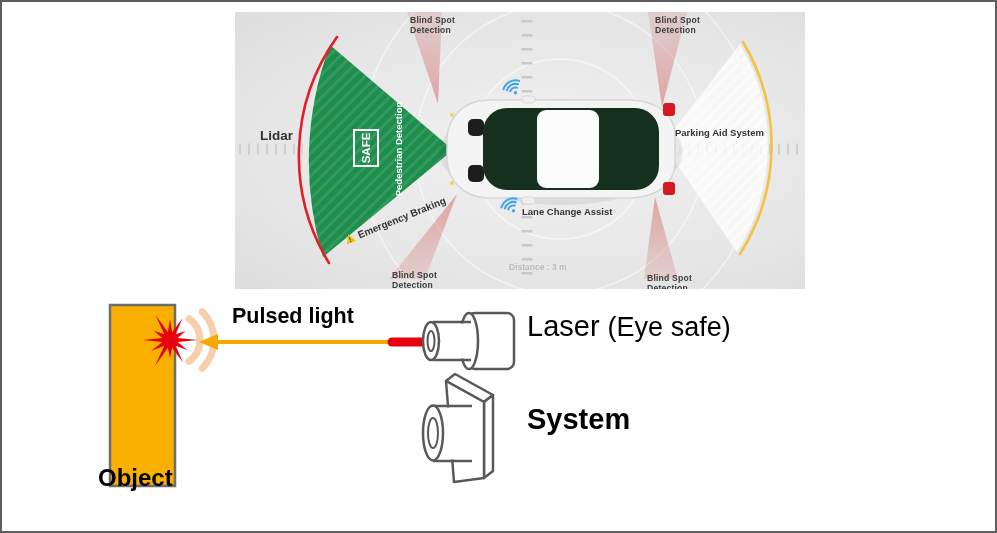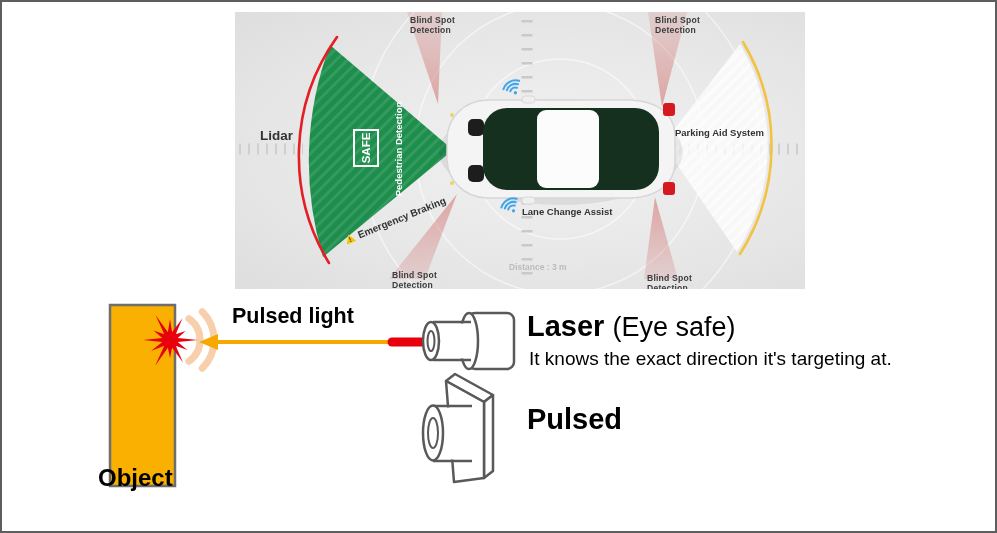--- a/index.html
+++ b/index.html
@@ -25,21 +25,21 @@
   .zone-green{fill:var(--zone_green);}
   .device{fill:#ffffff;stroke:var(--device_outline);stroke-width:2.5;stroke-linejoin:round;}
   .device-thin{fill:#ffffff;stroke:var(--device_outline);stroke-width:2;}
   .wifi{stroke:var(--wifi_blue);stroke-width:2.3;fill:none;stroke-linecap:round;}
 
   
   .txt{position:absolute;line-height:1.15;white-space:nowrap;}
   .pulsed{left:230px;top:302px;font-size:21.5px;font-weight:700;}
   .object-label{left:96px;top:462px;font-size:24px;font-weight:700;}
   .laser-title{left:525px;top:308px;font-size:29px;}
-  .laser-title .t{font-weight:700;text-align:right;}
+  .laser-title .t{font-weight:400;text-align:right;}
   .laser-title .n{font-weight:400;font-size:27px;text-align:center;}
   .laser-desc{left:527px;top:346px;font-size:19px;}
   .sensor-title{left:525px;top:401px;font-size:29px;font-weight:700;}
   .sensor-desc{left:527px;top:439px;font-size:19px;}
 </style>
 </head>
 <body>
 
 <div class="page">
 
@@ -194,17 +194,16 @@
     </svg>
   </div>
 
   <div class="txt pulsed">Pulsed light</div>
   <div class="txt object-label">Object</div>
 
   <div class="txt laser-title">
     <span class="t">Laser</span>
     <span class="n">(Eye safe)</span>
   </div>
-  <div class="txt laser-desc">It knows the exact direction it's targeting at.</div>
-
-  <div class="txt sensor-title">Pulsed</div>
+
+  <div class="txt sensor-title">System</div>
 
 </div>
 
 </body></html>

